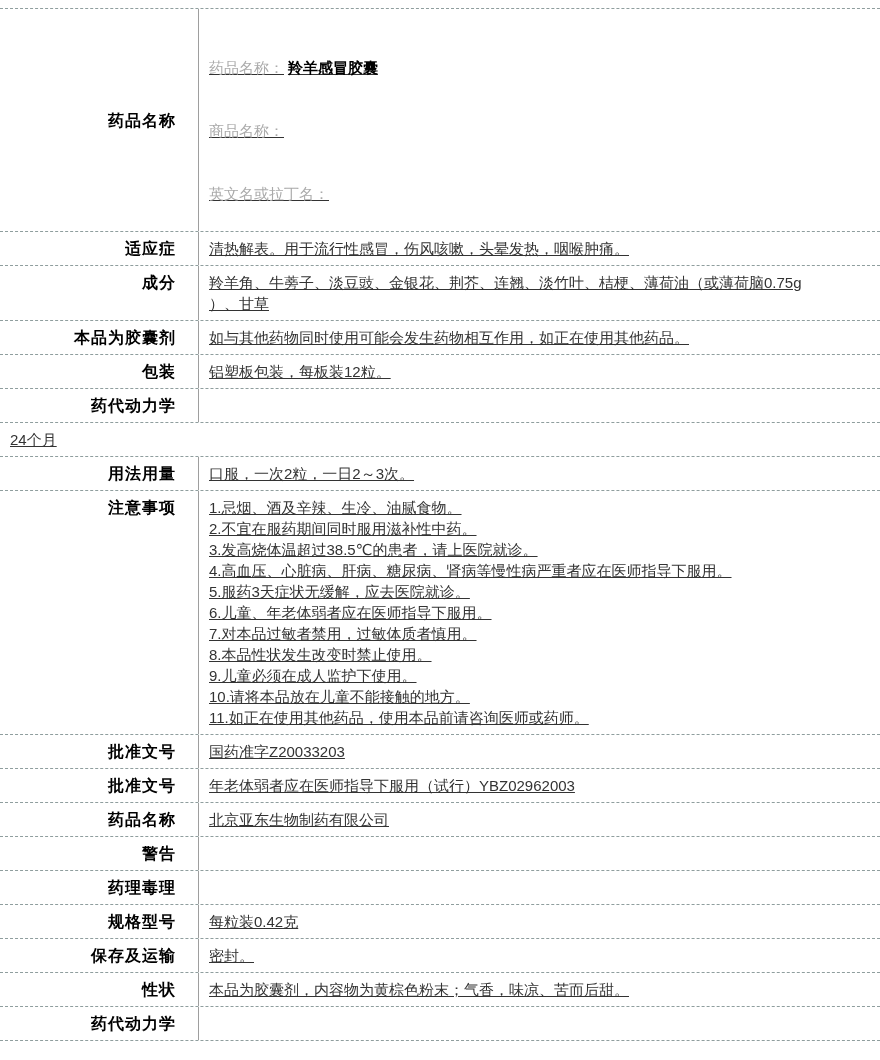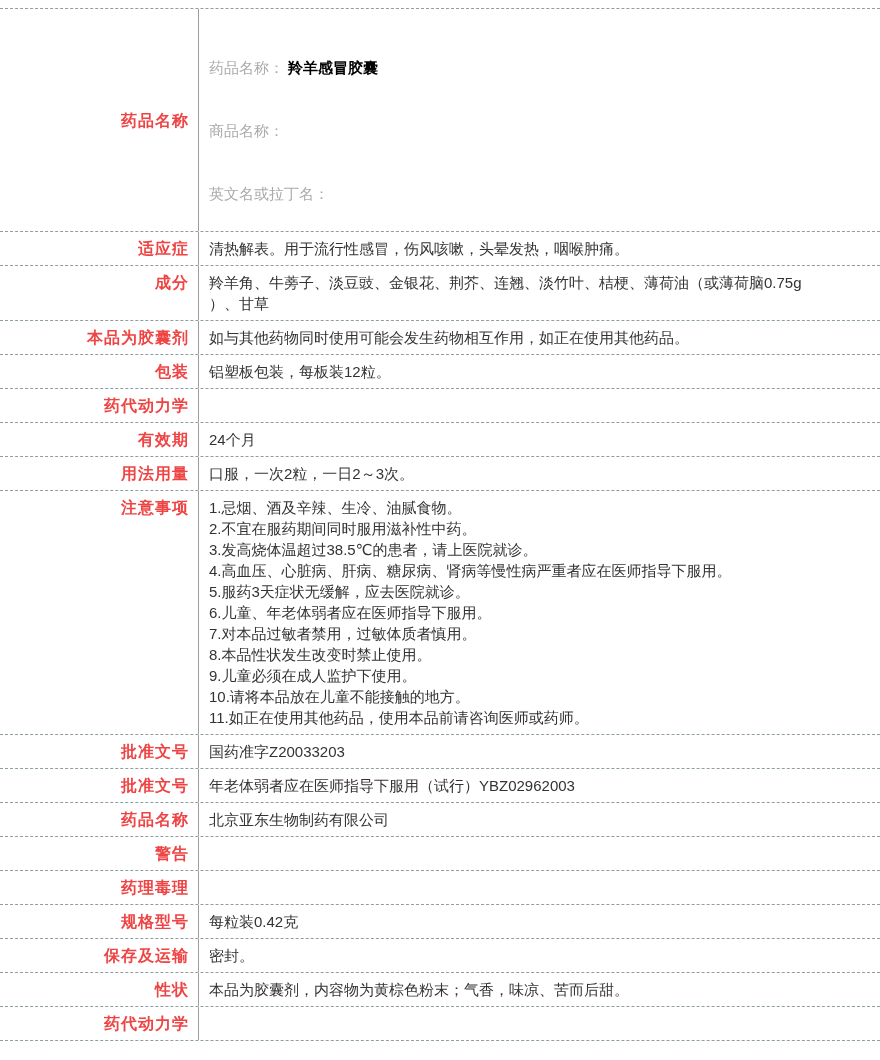--- a/index.html
+++ b/index.html
@@ -23,37 +23,38 @@
     display: flex;
     align-items: stretch;
     border-bottom: 1px dashed #8f9e9e;
   }
   .label-cell {
     flex: 0 0 199px;
     width: 199px;
     box-sizing: border-box;
     border-right: 1px solid #9e9e9e;
     text-align: right;
-    padding: 6px 9px 6px 0;
+    padding: 6px 22px 6px 0;
     font-size: 16px;
     line-height: 21px;
     font-weight: bold;
-    color: #ef4444;
+    color: #000000;
     letter-spacing: 1px;
   }
   .value-cell {
     flex: 1 1 auto;
     box-sizing: border-box;
     padding: 6px 70px 6px 10px;
     font-size: 15px;
     line-height: 21px;
     color: #333333;
     white-space: pre-line;
     min-height: 21px;
     line-break: anywhere;
+    text-decoration: underline;
   }
   
   .trow.center-label .label-cell {
     display: flex;
     align-items: center;
     justify-content: flex-end;
   }
   .name-line {
     line-height: 21px;
     font-size: 15px;
@@ -107,21 +108,20 @@
     <div class="label-cell">包装</div>
     <div class="value-cell">铝塑板包装，每板装12粒。</div>
   </div>
 
   <div class="trow">
     <div class="label-cell">药代动力学</div>
     <div class="value-cell"></div>
   </div>
 
   <div class="trow">
-    <div class="label-cell">有效期</div>
     <div class="value-cell">24个月</div>
   </div>
 
   <div class="trow">
     <div class="label-cell">用法用量</div>
     <div class="value-cell">口服，一次2粒，一日2～3次。</div>
   </div>
 
   <div class="trow">
     <div class="label-cell">注意事项</div>

